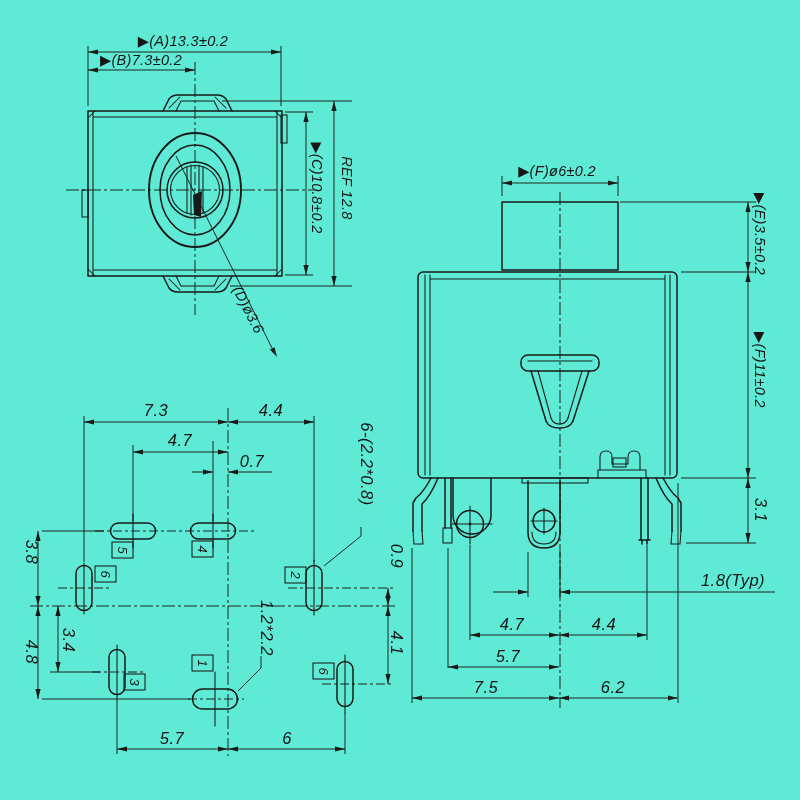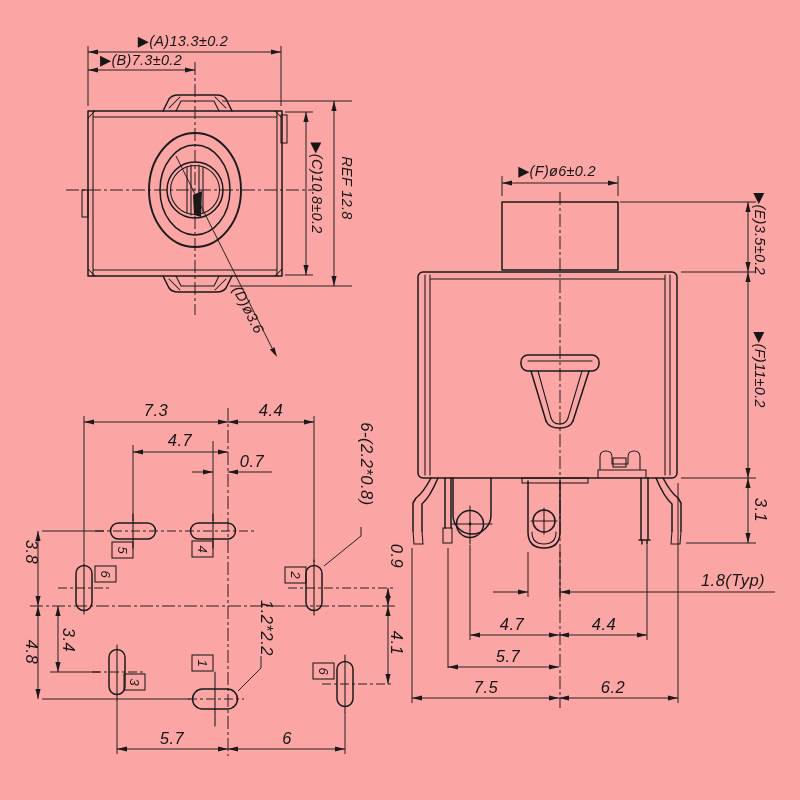--- a/index.html
+++ b/index.html
@@ -1,16 +1,16 @@
 <!DOCTYPE html>
 <html><head>
 <meta charset="utf-8">
 <style>
   html,body{margin:0;padding:0;background:#ffffff;}
-  #stage{width:800px;height:800px;background:#fca5a5;position:relative;overflow:hidden;}
+  #stage{width:800px;height:800px;background:#5eead4;position:relative;overflow:hidden;}
   svg{display:block;}
   
   .o{fill:none;stroke:#1a1a1a;stroke-width:1.5;stroke-linecap:round;stroke-linejoin:round;}
   .o2{fill:none;stroke:#1a1a1a;stroke-width:1.9;}
   .t{fill:none;stroke:#1a1a1a;stroke-width:1.05;stroke-linecap:round;}
   .d{fill:none;stroke:#1a1a1a;stroke-width:0.95;}
   .cl{fill:none;stroke:#1a1a1a;stroke-width:0.95;stroke-dasharray:13 3 3 3;}
   .dd{fill:none;stroke:#1a1a1a;stroke-width:0.95;stroke-dasharray:9 3 3 3;}
   .fill{fill:#1a1a1a;stroke:none;}
   text{fill:#161616;font-family:"Liberation Sans","DejaVu Sans",sans-serif;font-style:italic;}

